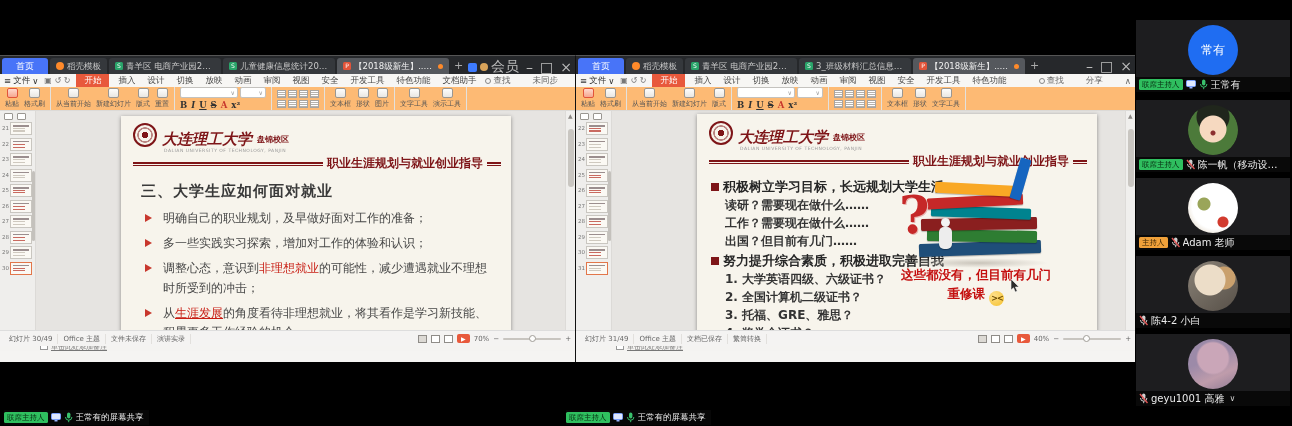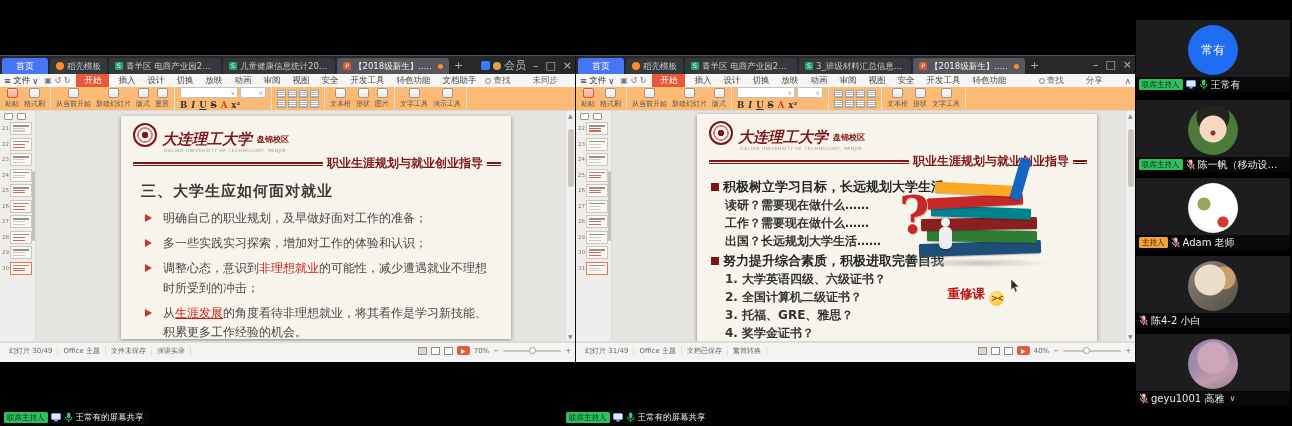--- a/index.html
+++ b/index.html
@@ -15,21 +15,21 @@
   .tab-home{height:16px;margin:0 0 0 2px;padding:0 14px;background:#4874f8;color:#fff;font-size:9px;line-height:16px;border-radius:3px 3px 0 0;}
   .doctab{height:16px;margin-left:2px;padding:0 6px;background:#35383c;color:#c9c9c9;font-size:8.5px;line-height:16px;border-radius:3px 3px 0 0;display:flex;align-items:center;gap:3px;max-width:112px;white-space:nowrap;}
   .doctab .lbl{overflow:hidden;text-overflow:ellipsis;white-space:nowrap;}
   .doctab.active{background:#55585d;color:#f0f0f0;}
   .tabicon{width:8px;height:8px;border-radius:1.5px;flex:0 0 auto;font-size:6px;line-height:8px;text-align:center;color:#fff;}
   .tabicon.sheet{background:#2aa46a;}
   .tabicon.ppt{background:#e2543a;}
   .tabicon.docer{background:#ff8a2a;border-radius:50%;}
   .unsaved-dot{width:5px;height:5px;border-radius:50%;background:#ff8a2a;flex:0 0 auto;}
   .newtab{color:#aaa;font-size:11px;margin:0 0 2px 5px;}
-  .winctrl{position:absolute;right:3px;top:2px;display:flex;align-items:center;gap:7px;color:#bbb;font-size:11px;}
+  .winctrl{position:absolute;right:3px;top:2px;display:flex;align-items:center;gap:7px;color:#bbb;font-size:14px;}
   .member-chip{display:flex;align-items:center;gap:3px;}
   .member-sq{width:9px;height:9px;background:#3d7bff;border-radius:2px;}
   .member-dot{width:8px;height:8px;border-radius:50%;background:#d8a35a;}
   .wc{cursor:default;}
 
   .ribbon{position:absolute;top:18px;left:0;right:0;height:13px;background:#f7f6f4;display:flex;align-items:center;gap:6px;padding:0 4px;font-size:8.5px;color:#444;white-space:nowrap;overflow:hidden;}
   .rfile{display:flex;align-items:center;gap:2px;color:#333;}
   .qicons{display:flex;gap:3px;color:#777;font-size:8px;}
   .rtab{padding:0 3px;}
   .rtab.active{background:#e8593c;color:#fff;border-radius:7px;padding:17px 8px;line-height:11px;}
@@ -64,21 +64,21 @@
   .tscroll{position:absolute;right:0;top:60px;width:3px;height:70px;background:#c4c1bc;border-radius:2px;}
   .canvas{position:absolute;left:36px;right:10px;top:0;bottom:0;background:#e6e4e1;}
   .vscroll{position:absolute;right:0;top:0;bottom:0;width:10px;background:#f0efed;border-left:1px solid #dddbd8;}
   .vthumb{position:absolute;left:1.5px;width:6px;height:58px;top:18px;background:#c9c6c1;border-radius:3px;}
   .varrow{position:absolute;left:2px;font-size:6px;color:#8b8885;}
 
   .notesbar{position:absolute;left:0;right:0;top:285px;height:10px;background:#f4f3f1;border-top:1px solid #dcdad7;font-size:7px;color:#777;display:flex;align-items:center;gap:3px;padding:0 0 0 40px;}
   .notesbar .nicon{width:8px;height:6px;border:1px solid #999;background:#fff;}
   .notesbar u{text-decoration:underline;}
 
-  .statusbar{position:absolute;left:0;right:0;bottom:4px;height:16px;background:#f4f3f2;border-top:1px solid #ddd;display:flex;align-items:center;font-size:7px;color:#666;padding:0 4px;white-space:nowrap;}
+  .statusbar{position:absolute;left:0;right:0;bottom:16px;height:16px;background:#f4f3f2;border-top:1px solid #ddd;display:flex;align-items:center;font-size:7px;color:#666;padding:0 4px;white-space:nowrap;}
   .sb-item{padding:0 5px;border-right:1px solid #e2e0dd;}
   .sb-right{margin-left:auto;display:flex;align-items:center;gap:4px;}
   .viewic{width:9px;height:8px;border:1px solid #8f8c88;background:#fff;}
   .viewic.sel{background:#dcd9d4;}
   .playbtn{width:13px;height:9px;background:#e8593c;border-radius:2px;color:#fff;font-size:6px;line-height:9px;text-align:center;}
   .slider{position:relative;width:58px;height:2px;background:#c8c5c0;border-radius:1px;}
   .knob{position:absolute;top:-2.5px;width:7px;height:7px;border-radius:50%;background:#fdfdfc;border:1px solid #a09d98;}
 
   
   .slide{position:absolute;background:#f7f4ec;box-shadow:0 1px 4px rgba(0,0,0,.4);overflow:hidden;}
@@ -584,21 +584,21 @@
             </div>
           </div>
           <div style="margin-top:8px;">
             <div class="sec">
               <div class="sec-head">
                   <span class="sq"></span>
                   <span>积极树立学习目标，长远规划大学生活</span>
                 </div>
               <div class="sec-line">读研？需要现在做什么……</div>
               <div class="sec-line">工作？需要现在做什么……</div>
-              <div class="sec-line">出国？长远规划大学生活……</div>
+              <div class="sec-line">出国？但目前有几门……</div>
             </div>
             <div class="sec">
               <div class="sec-head">
                   <span class="sq"></span>
                   <span>努力提升综合素质，积极进取完善自我</span>
                 </div>
               <div class="sec-line">1. 大学英语四级、六级证书？</div>
               <div class="sec-line">2. 全国计算机二级证书？</div>
               <div class="sec-line">3. 托福、GRE、雅思？</div>
               <div class="sec-line">4. 奖学金证书？</div>
@@ -612,21 +612,21 @@
             <span class="book" style="left:24px;top:62px;width:116px;height:12px;background:#8a1f1f;transform:rotate(-1deg);"></span>
             <span class="book" style="left:34px;top:51px;width:100px;height:11px;background:#00838f;transform:rotate(2deg);"></span>
             <span class="book" style="left:30px;top:40px;width:96px;height:11px;background:#c62828;transform:rotate(-3deg);"></span>
             <span class="book" style="left:38px;top:28px;width:86px;height:11px;background:#f9a825;transform:rotate(3deg);"></span>
             <span class="book" style="left:118px;top:2px;width:11px;height:42px;background:#1565c0;transform:rotate(16deg);"></span>
             <span class="qmark">?</span>
             <span class="figure-head"></span>
             <span class="figure-body"></span>
           </div>
           <div class="note-red">
-            <br>
+            <span>这些都没有，但目前有几门</span><br>
             <span>重修课</span>
             <span class="emoji">&gt;&lt;</span>
           </div>
         </div>
       </div>
       <div class="vscroll">
           <span class="varrow" style="top:1px;">▲</span>
           <div class="vthumb"></div>
           <span class="varrow" style="bottom:1px;">▼</span>
         </div>

